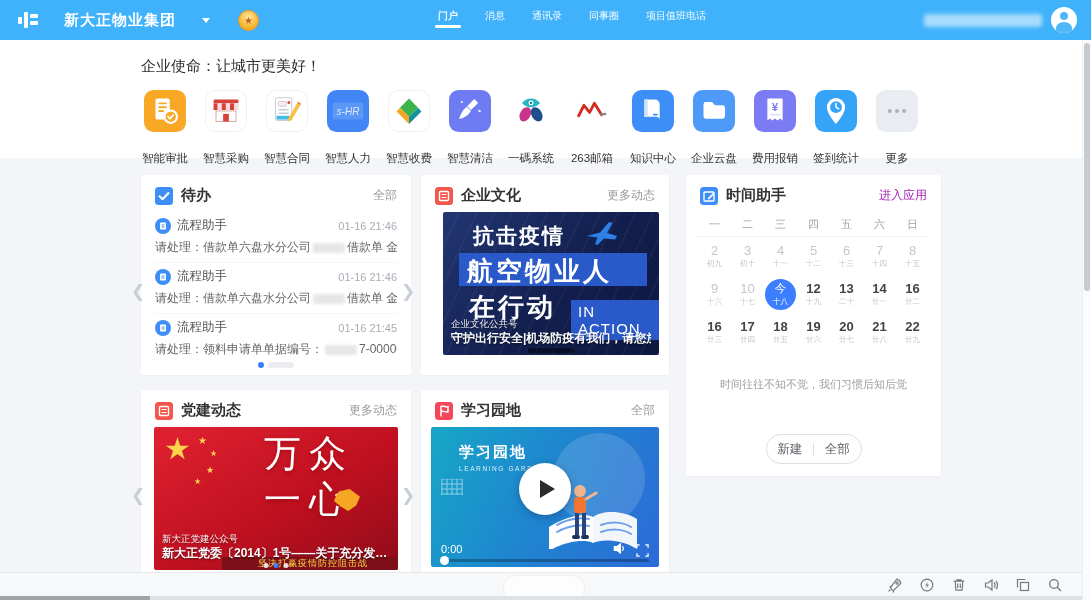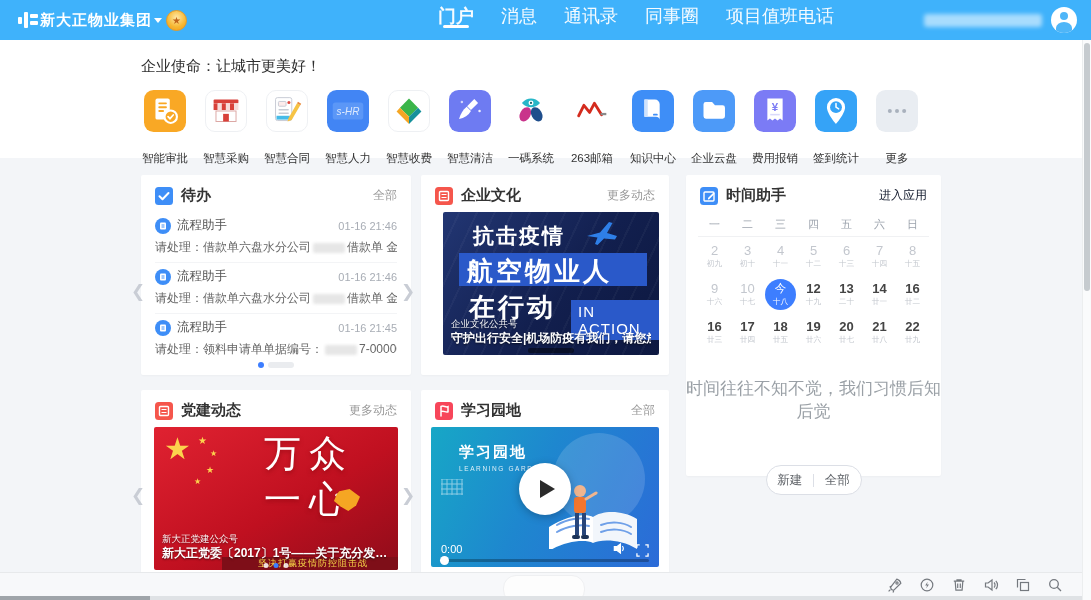--- a/index.html
+++ b/index.html
@@ -1,27 +1,27 @@
 <!DOCTYPE html>
 <html><head>
 <meta charset="utf-8">
 <style>
   html,body{margin:0;padding:0;}
   body{width:1091px;height:600px;overflow:hidden;font-family:"Liberation Sans","DejaVu Sans",sans-serif;background:#F3F5F8;position:relative;}
   .screen{position:absolute;inset:0;}
 
   
   .topbar{position:absolute;left:0;top:0;width:100%;height:40px;background:#3FB2FB;display:flex;align-items:center;}
-  .brand{position:absolute;left:16px;top:0;height:40px;display:flex;align-items:center;gap:0;}
+  .brand{position:absolute;left:16px;top:0;height:40px;display:flex;align-items:center;gap:24px;}
   .logo{width:24px;height:24px;}
   .company{color:#fff;font-size:15px;font-weight:bold;letter-spacing:1px;}
   .caret{width:0;height:0;border-left:4px solid transparent;border-right:4px solid transparent;border-top:5px solid #fff;margin-left:2px;}
   .badge{width:19px;height:19px;border-radius:50%;background:radial-gradient(circle at 50% 35%,#FFE9A8,#F7B731 60%,#EF9B1C);border:1px solid #EF9B1C;display:flex;align-items:center;justify-content:center;color:#C2651A;font-size:10px;margin-left:4px;}
   .tabs{position:absolute;left:438px;top:0;height:40px;display:flex;gap:27px;}
-  .tab{position:relative;height:32px;display:flex;align-items:center;color:rgba(255,255,255,0.95);font-size:18px;cursor:pointer;}
+  .tab{position:relative;height:32px;display:flex;align-items:center;color:rgba(255,255,255,0.95);font-size:10px;cursor:pointer;}
   .tab.active{font-weight:bold;}
   .tab.active::after{content:"";position:absolute;left:50%;transform:translateX(-50%);bottom:4px;width:26px;height:3px;border-radius:2px;background:#fff;}
   .userbox{position:absolute;right:14px;top:0;height:40px;display:flex;align-items:center;gap:9px;}
   .user-mask{width:118px;height:13px;border-radius:3px;background:rgba(255,255,255,0.55);filter:blur(2px);}
   .avatar{width:26px;height:26px;border-radius:50%;background:#fff;position:relative;overflow:hidden;}
   .avatar::before{content:"";position:absolute;left:9px;top:5px;width:8px;height:8px;border-radius:50%;background:#4FB6F8;}
   .avatar::after{content:"";position:absolute;left:5px;top:15px;width:16px;height:12px;border-radius:50% 50% 0 0;background:#4FB6F8;}
 
   
   .whiteband{position:absolute;left:0;top:40px;width:100%;height:118px;background:#fff;}
@@ -37,21 +37,21 @@
   #card-todo{left:141px;top:175px;width:270px;height:200px;}
   #card-culture{left:421px;top:175px;width:248px;height:200px;}
   #card-time{left:686px;top:175px;width:255px;height:301px;}
   #card-party{left:141px;top:390px;width:270px;height:184px;}
   #card-learning{left:421px;top:390px;width:248px;height:184px;}
   .card-head{display:flex;align-items:center;gap:8px;padding:11px 14px 7px;}
   .card-ico{width:18px;height:18px;}
   .card-ico svg{width:18px;height:18px;display:block;}
   .card-title{font-size:15px;font-weight:bold;color:#333;flex:1;}
   .card-link{font-size:12px;color:#999;cursor:pointer;}
-  .card-link.bluish{color:#0f172a;}
+  .card-link.bluish{color:#a21caf;}
 
   
   .todo-list{padding:0 14px;}
   .todo-item{padding:5px 0 6px;border-bottom:1px solid #F3F4F6;}
   .todo-item:last-child{border-bottom:none;}
   .todo-row1{display:flex;align-items:center;gap:6px;}
   .todo-appico{width:16px;height:16px;}
   .todo-appico svg{width:16px;height:16px;display:block;}
   .todo-app{font-size:12.5px;color:#555;flex:1;}
   .todo-time{font-size:11px;color:#A8ADB5;}
@@ -95,21 +95,21 @@
   .wk{height:23px;display:flex;align-items:center;justify-content:center;font-size:11px;color:#9CA3AD;}
   .caldiv{grid-column:1 / -1;height:1px;background:#F0F1F3;}
   .daycell{height:38px;display:flex;align-items:center;justify-content:center;cursor:pointer;}
   .day{width:31px;height:31px;display:flex;flex-direction:column;align-items:center;justify-content:center;border-radius:50%;}
   .dnum{font-size:13px;font-weight:bold;color:#444;line-height:1;}
   .dlunar{font-size:8.5px;color:#C3C7CE;margin-top:2px;line-height:1;transform:scale(0.9);}
   .day.past .dnum{color:#C3C7CE;font-weight:normal;}
   .day.today{background:#3D7EFF;}
   .day.today .dnum{color:#fff;font-size:11.5px;font-weight:normal;}
   .day.today .dlunar{color:#fff;}
-  .quote{margin-top:26px;text-align:center;font-size:17px;color:#9AA0A6;}
+  .quote{margin-top:26px;text-align:center;font-size:11px;color:#9AA0A6;}
   .pillbtn{margin:42px auto 0;width:94px;height:28px;border:1px solid #DCDFE6;border-radius:15px;display:flex;align-items:center;justify-content:center;background:#fff;cursor:pointer;}
   .pillbtn .half{flex:1;text-align:center;font-size:12.5px;color:#5F6368;}
   .pillbtn .sep{width:1px;height:13px;background:#DCDFE6;}
 
   
   .poster-video{background:linear-gradient(115deg,#17A7C6 0%,#1E87CF 45%,#2C6BD8 100%);height:140px;}
   .vcircle{position:absolute;right:14px;top:6px;width:92px;height:92px;border-radius:50%;background:rgba(255,255,255,0.14);}
   .vtitle{position:absolute;left:28px;top:16px;color:#fff;font-size:15px;font-weight:bold;letter-spacing:2px;}
   .vsub{position:absolute;left:28px;top:38px;color:rgba(255,255,255,0.85);font-size:6.5px;letter-spacing:1.6px;}
   .vdots{position:absolute;left:10px;top:52px;width:22px;height:16px;background:repeating-linear-gradient(90deg,rgba(255,255,255,0.5) 0 2px,transparent 2px 5px),repeating-linear-gradient(0deg,rgba(255,255,255,0.5) 0 2px,transparent 2px 5px);opacity:0.5;}
@@ -603,21 +603,21 @@
     <div class="poster poster-party">
       <div class="star-big">★</div>
       <div class="star-s" style="left:44px;top:8px;font-size:10px;">★</div>
       <div class="star-s" style="left:56px;top:22px;font-size:8px;">★</div>
       <div class="star-s" style="left:52px;top:38px;font-size:9px;">★</div>
       <div class="star-s" style="left:40px;top:50px;font-size:8px;">★</div>
       <div class="wz"><span>万众</span><br><span>一心</span></div>
       <div class="cnmap"></div>
       <div class="pstrip">坚决打赢疫情防控阻击战</div>
       <div class="psource">新大正党建公众号</div>
-      <div class="pheadline">新大正党委〔2017〕1号——关于充分发…</div>
+      <div class="pheadline">新大正党委〔2014〕1号——关于充分发…</div>
       <div class="party-dots">
         <span class="pd"></span>
           <span class="pd on"></span>
           <span class="pd"></span>
       </div>
     </div>
   </div>
   <div class="chev" style="left:131px;top:486px;">❮</div>
   <div class="chev" style="left:401px;top:486px;">❯</div>
 

